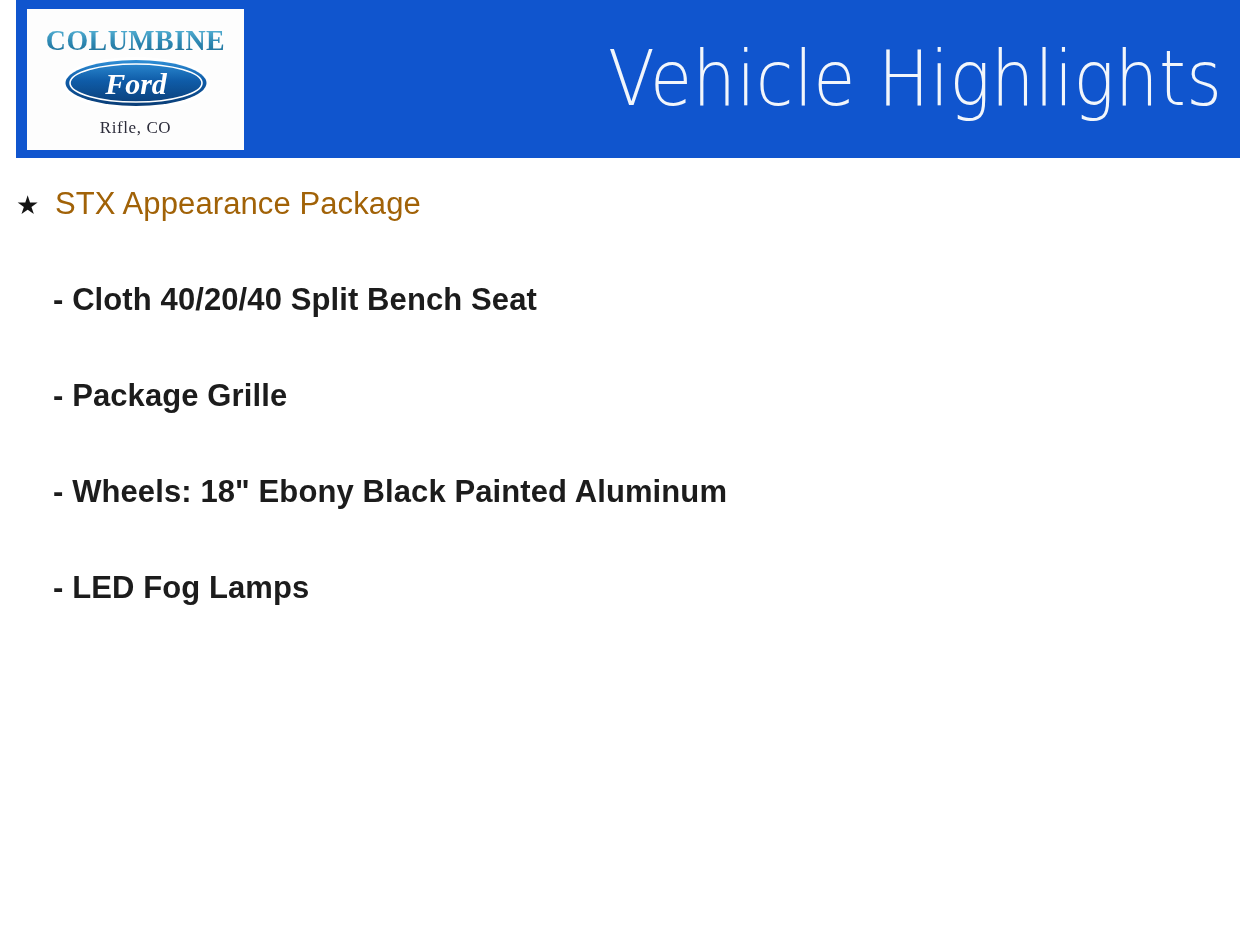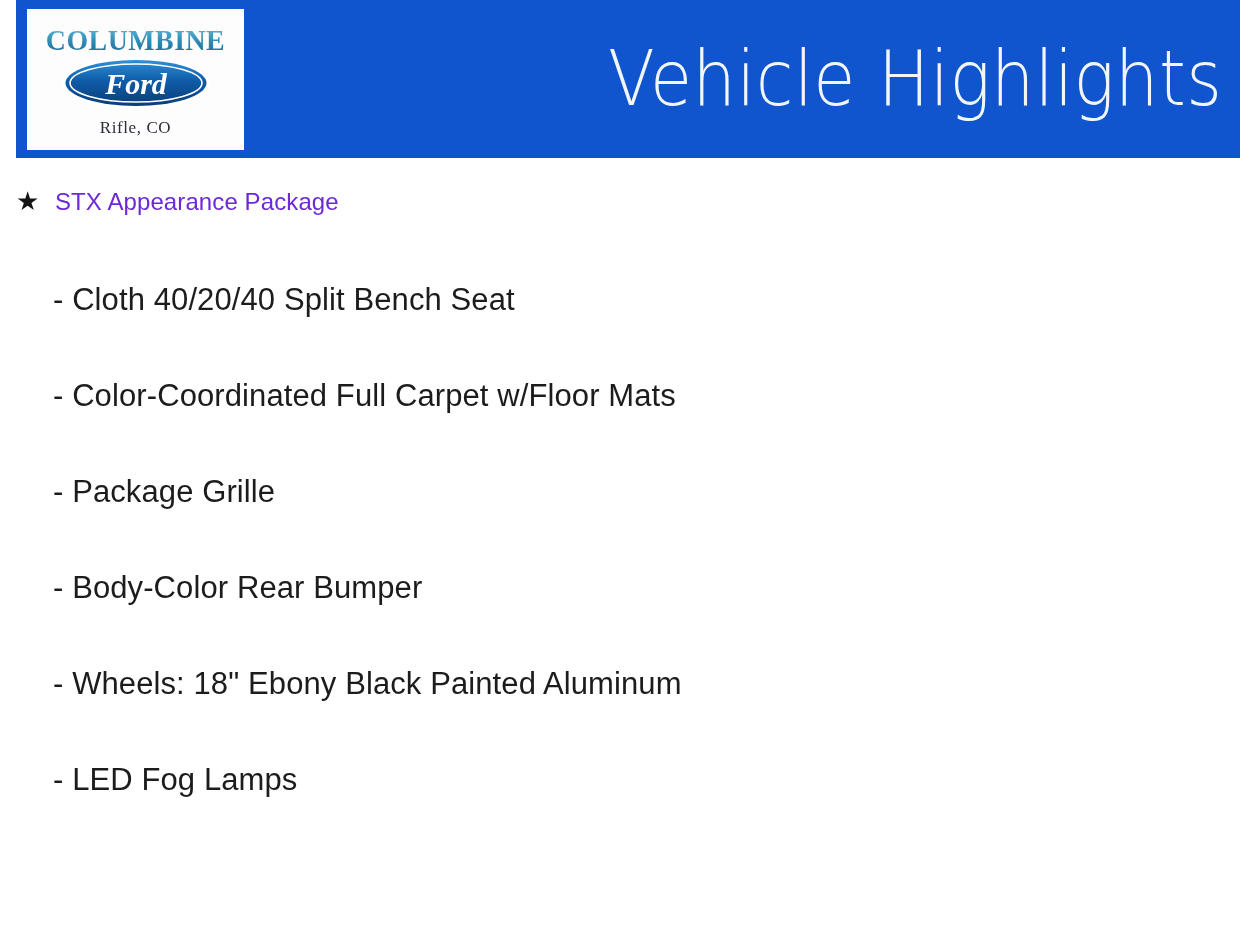--- a/index.html
+++ b/index.html
@@ -127,43 +127,44 @@
   }
   .star-icon {
     display: inline-block;
     width: 39px;
     font-size: 26px;
     line-height: 1;
     color: #141414;
     font-family: "DejaVu Sans", sans-serif;
   }
   .package-label {
-    font-size: 24px;
-    line-height: 1;
-    color: #6d28d9;
+    font-size: 31px;
+    line-height: 1;
+    color: #a16207;
     font-family: "Liberation Sans", sans-serif;
     letter-spacing: 0.1px;
   }
 
   .feature-list {
     position: absolute;
     left: 53px;
     top: 126px;
     margin: 0;
     padding: 0;
     list-style: none;
   }
   .feature-item {
     font-size: 31px;
     line-height: 1;
     color: #1c1c1c;
     font-family: "Liberation Sans", sans-serif;
     letter-spacing: 0.1px;
     white-space: nowrap;
     height: 96px;
+    font-weight: bold;
   }
 </style>
 </head>
 <body>
 
 <div class="header-bar">
 
   <div class="logo-box">
     <div class="logo-inner">
 
@@ -194,20 +195,18 @@
 
 <div class="content">
 
   <div class="package-row">
     <span class="star-icon">★</span>
     <span class="package-label">STX Appearance Package</span>
   </div>
 
   <ul class="feature-list">
     <li class="feature-item">- Cloth 40/20/40 Split Bench Seat</li>
-    <li class="feature-item">- Color-Coordinated Full Carpet w/Floor Mats</li>
     <li class="feature-item">- Package Grille</li>
-    <li class="feature-item">- Body-Color Rear Bumper</li>
     <li class="feature-item">- Wheels: 18" Ebony Black Painted Aluminum</li>
     <li class="feature-item">- LED Fog Lamps</li>
   </ul>
 
 </div>
 
 </body></html>

